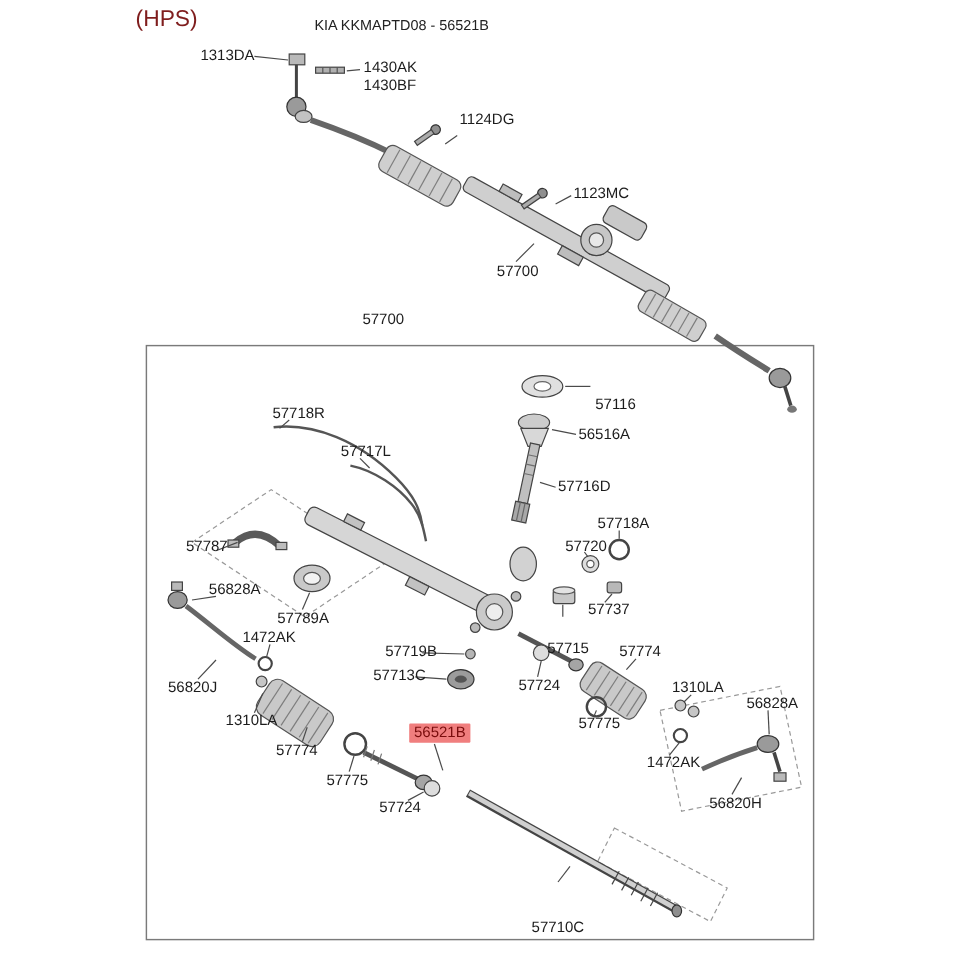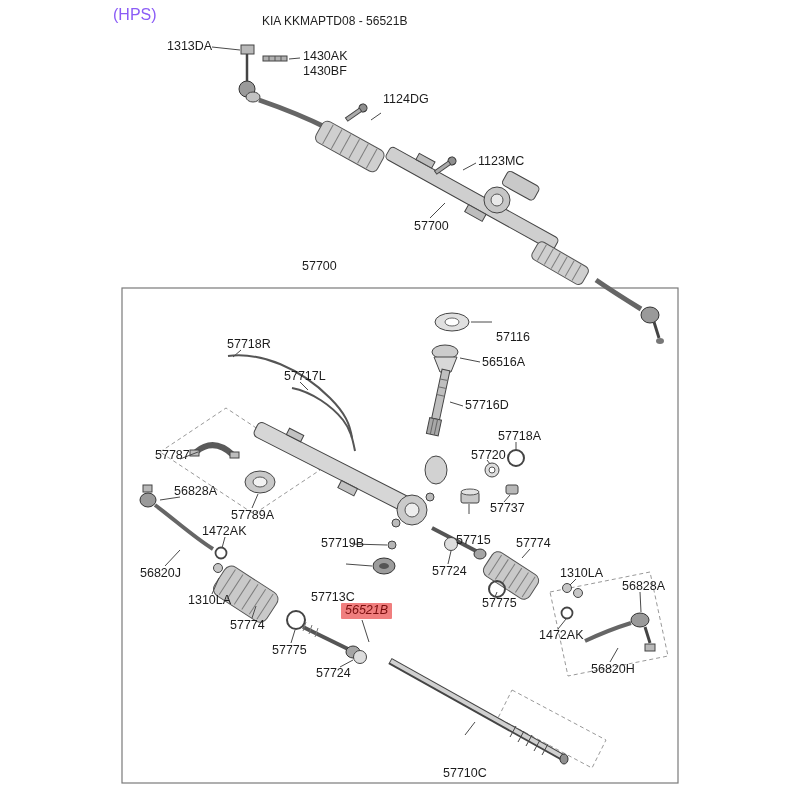--- a/index.html
+++ b/index.html
@@ -1,21 +1,21 @@
 <!DOCTYPE html>
 <html style="--hl-bg: #f07e7e; --hl-fg: #7a0d0d;"><head>
 <meta charset="utf-8">
 <style>
   * { margin:0; padding:0; box-sizing:border-box; }
   html,body { width:800px; height:800px; }
   body { font-family:"Liberation Sans","DejaVu Sans",sans-serif; background:#ffffff; }
   #stage { position:relative; width:800px; height:800px; background:#fff; overflow:hidden; }
   svg.art { position:absolute; left:0; top:0; }
   .lbl { position:absolute; font-size:12.5px; color:#1c1c1c; white-space:nowrap; line-height:1.1; }
-  .hdr  { position:absolute; font-size:16px; color:#8b5cf6; white-space:nowrap; }
+  .hdr  { position:absolute; font-size:19px; color:#7f1d1d; white-space:nowrap; }
   .ttl  { position:absolute; font-size:12px; color:#222; white-space:nowrap;margin-left:42px; }
   .hl { background:var(--hl-bg,#f07e7e); color:var(--hl-fg,#7a0d0d); padding:1px 4px; border-radius:1px; }
 </style>
 </head>
 <body>
 
 <div id="stage">
 
   <svg class="art" width="800" height="800" viewBox="0 0 800 800">
 
@@ -260,29 +260,29 @@
   <div class="lbl" style="left:465px; top:399px;">57716D</div>
   <div class="lbl" style="left:498px; top:430px;">57718A</div>
   <div class="lbl" style="left:471px; top:449px;">57720</div>
   <div class="lbl" style="left:155px; top:449px;">57787</div>
   <div class="lbl" style="left:490px; top:502px;">57737</div>
   <div class="lbl" style="left:456px; top:534px;">57715</div>
   <div class="lbl" style="left:174px; top:485px;">56828A</div>
   <div class="lbl" style="left:231px; top:509px;">57789A</div>
   <div class="lbl" style="left:202px; top:525px;">1472AK</div>
   <div class="lbl" style="left:321px; top:537px;text-align:right;">57719B</div>
-  <div class="lbl" style="left:311px; top:557px;margin-top:34px;">57713C</div>
+  <div class="lbl" style="left:311px; top:557px;">57713C</div>
   <div class="lbl" style="left:516px; top:537px;">57774</div>
   <div class="lbl" style="left:140px; top:567px;">56820J</div>
   <div class="lbl" style="left:432px; top:565px;">57724</div>
   <div class="lbl" style="left:560px; top:567px;">1310LA</div>
   <div class="lbl" style="left:622px; top:580px;">56828A</div>
   <div class="lbl" style="left:188px; top:594px;">1310LA</div>
   <div class="lbl" style="left:482px; top:597px;">57775</div>
   <div class="lbl" style="left:230px; top:619px;">57774</div>
-  <div class="lbl hl" style="left:341px; top:603px;font-style:italic;">56521B</div>
+  <div class="lbl hl" style="left:341px; top:603px;">56521B</div>
   <div class="lbl" style="left:272px; top:644px;">57775</div>
   <div class="lbl" style="left:539px; top:629px;">1472AK</div>
   <div class="lbl" style="left:316px; top:667px;">57724</div>
   <div class="lbl" style="left:591px; top:663px;">56820H</div>
   <div class="lbl" style="left:443px; top:736px;margin-top:31px;">57710C</div>
 
 </div>
 
 </body></html>

